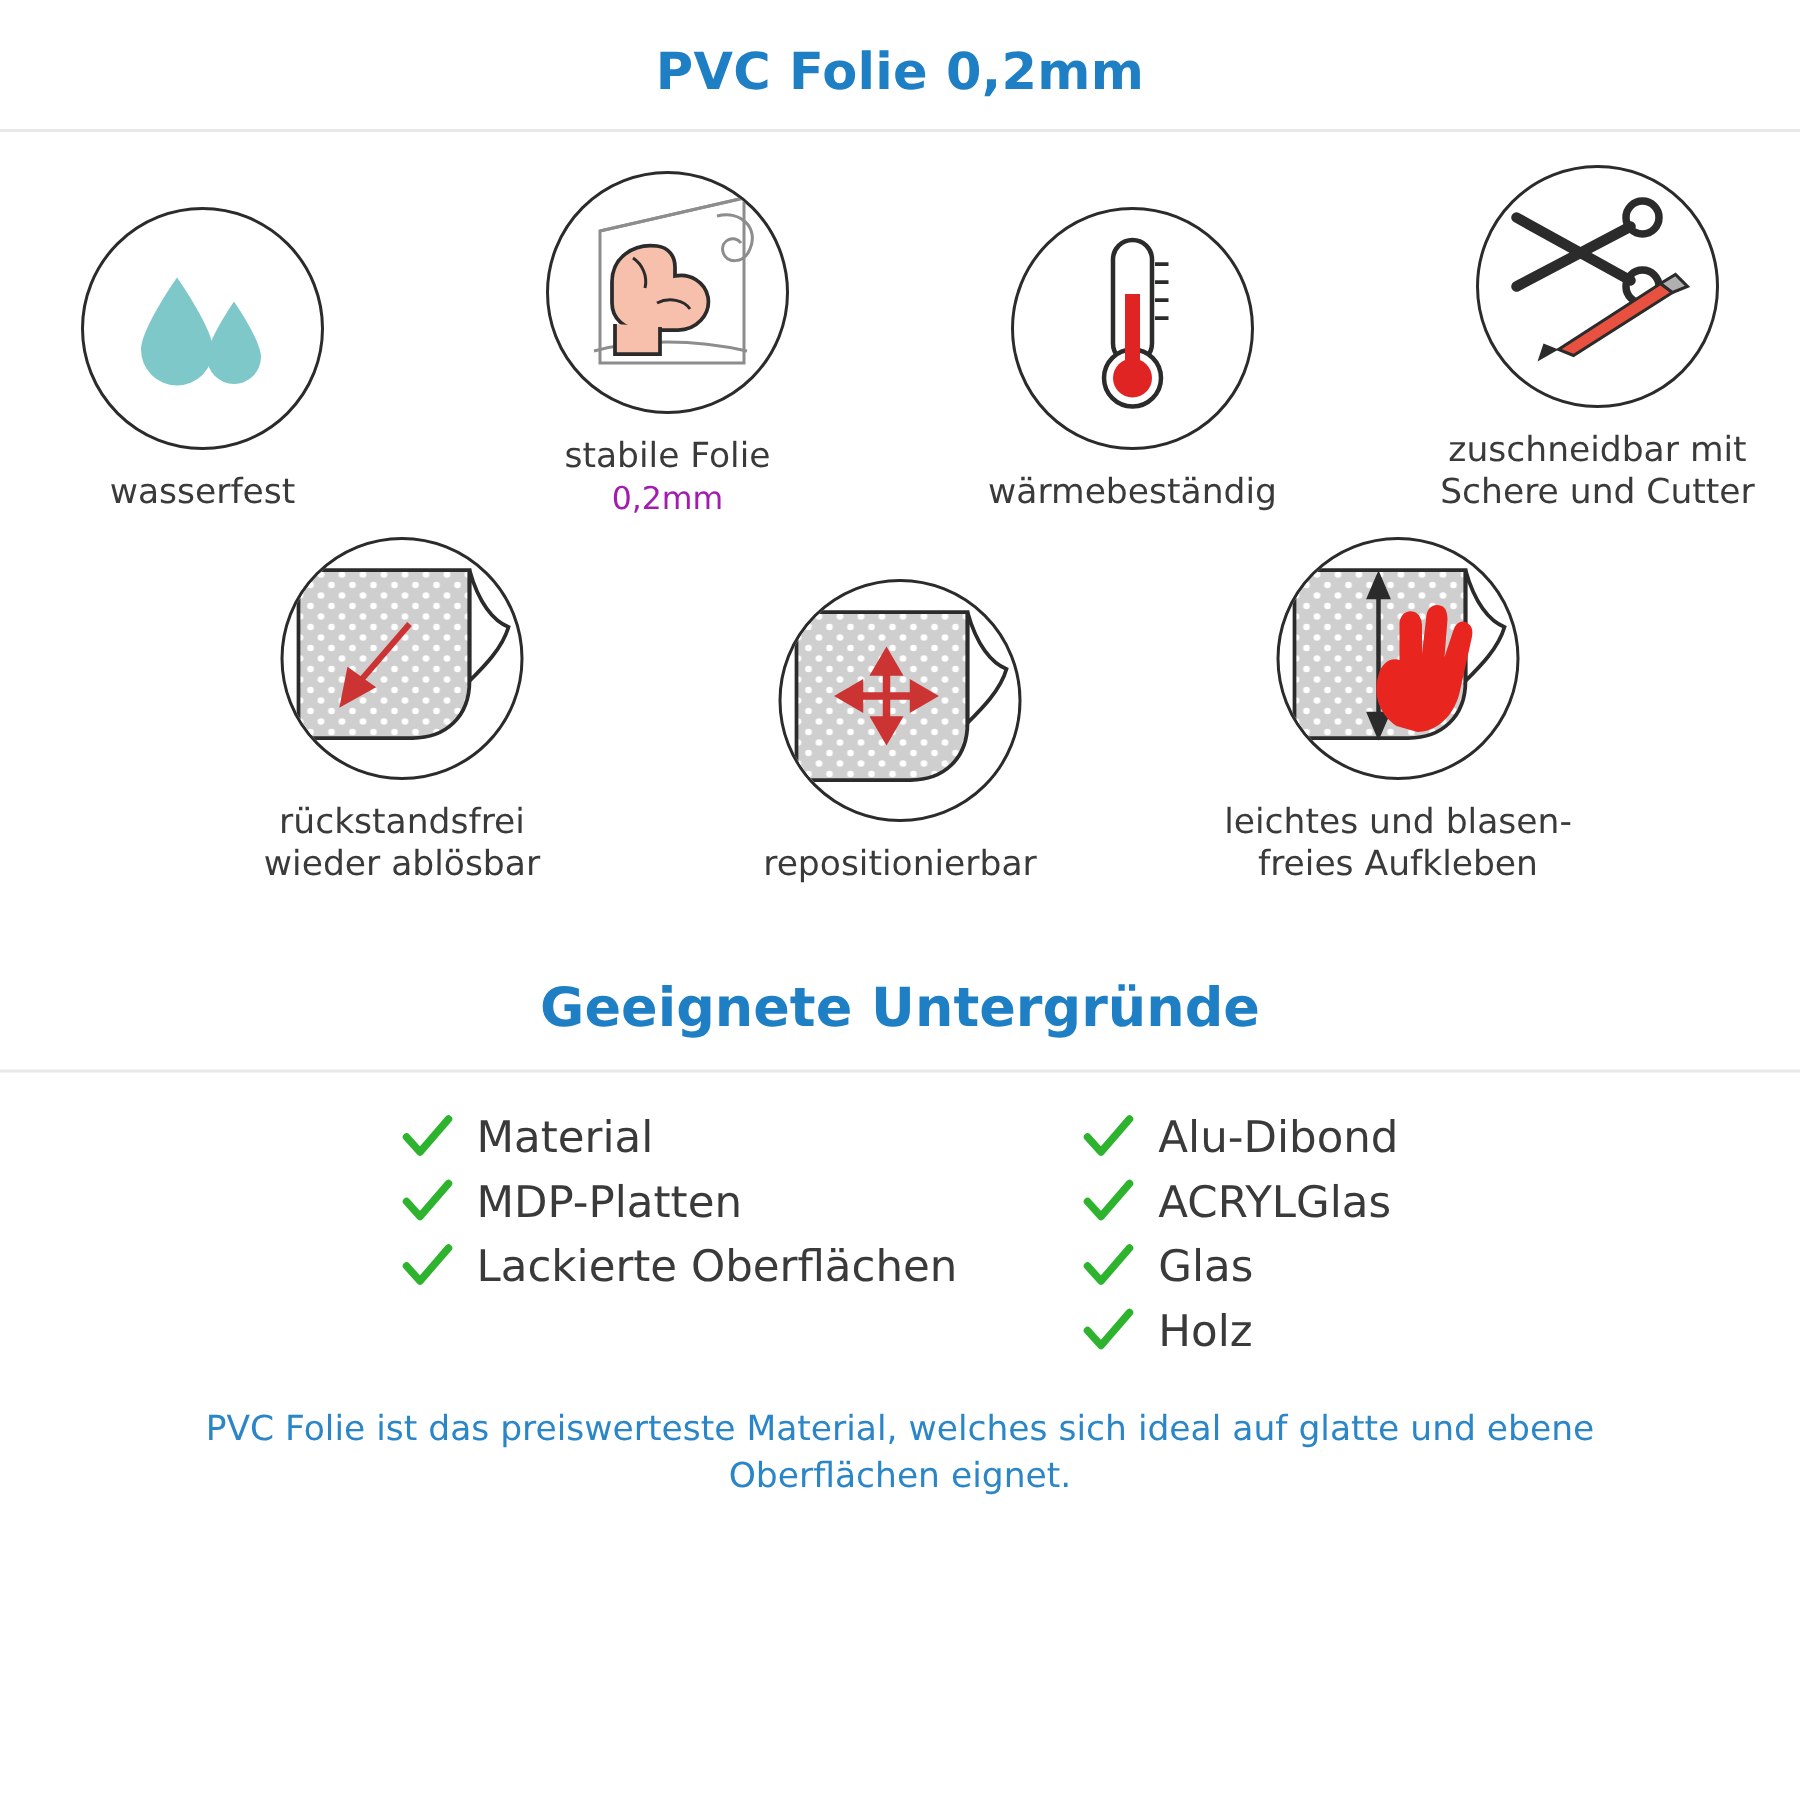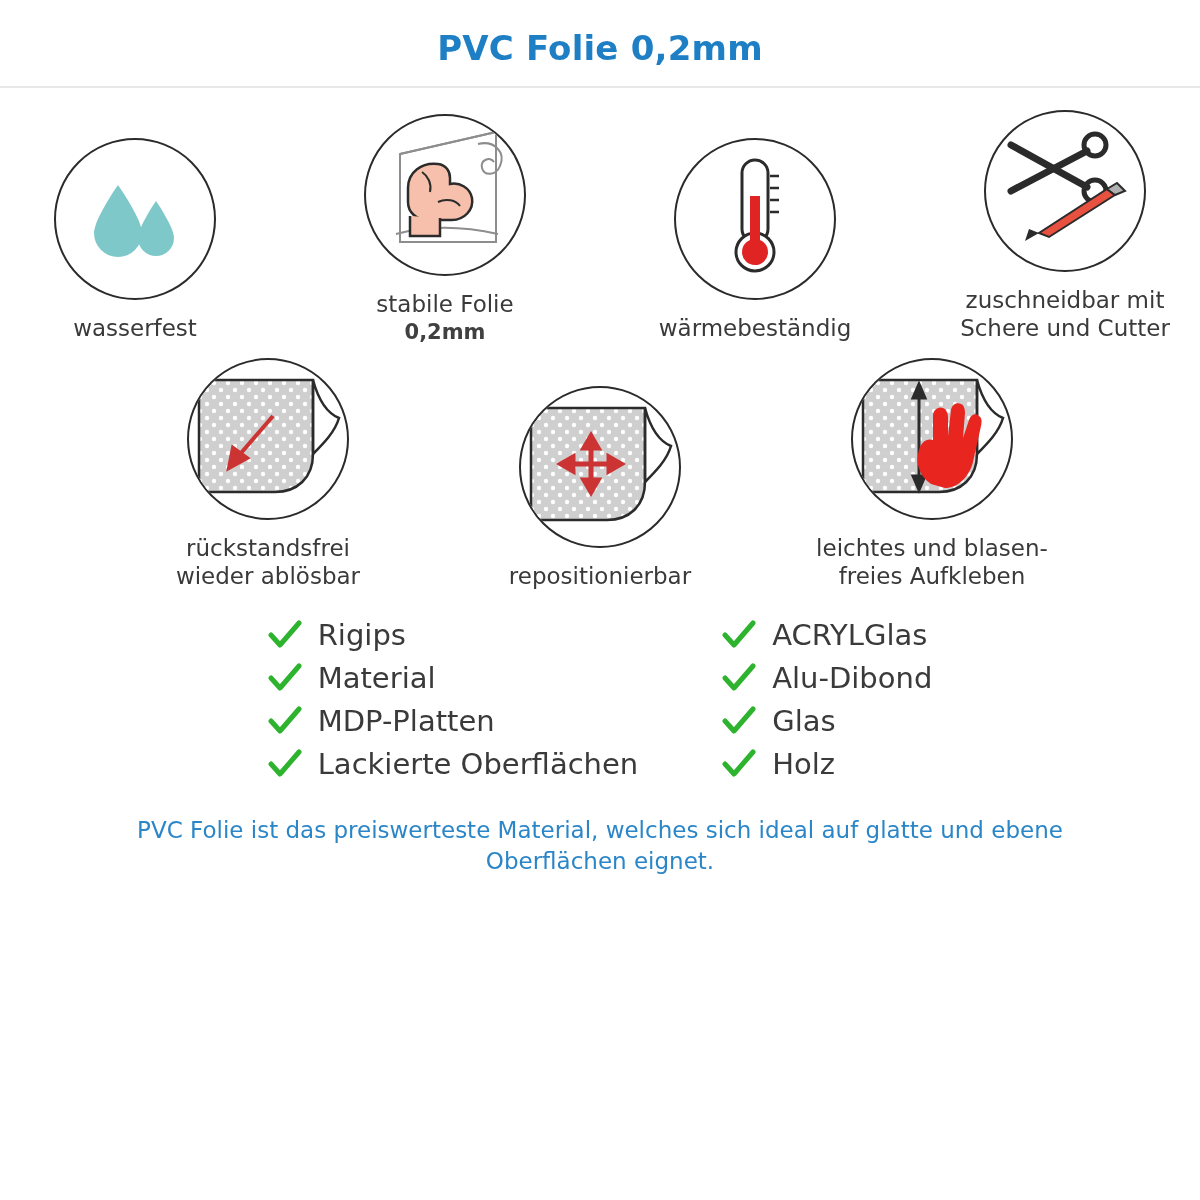--- a/index.html
+++ b/index.html
@@ -86,22 +86,21 @@
     margin-top: 14px;
     text-align: center;
     font-size: 23px;
     line-height: 1.22;
     color: #3a3a3a;
   }
   .feature-sub {
     margin-top: 2px;
     text-align: center;
     font-size: 21px;
-    color: #404040;
-    font-weight: bold;
+    color: #a21caf;
   }
 
   
   .surfaces {
     display: flex;
     justify-content: center;
     gap: 84px;
     padding-top: 26px;
   }
   .surface-col {
@@ -300,38 +299,33 @@
             </svg>
           </span>
         </div>
         <div class="feature-label">leichtes und blasen- freies Aufkleben</div>
         <div class="feature-sub"></div>
       </div>
 
     </div>
   </div>
 
+  <div class="subtitle-band" style="margin-top:42px;">
+    <h2>Geeignete Untergründe</h2>
+  </div>
 
   <div class="surfaces">
 
     <div class="surface-col">
       <div class="surface-item">
         <span class="check">
           <svg width="34" height="30" viewBox="0 0 34 30">
               <path d="M3 15 L12 25 L31 3" fill="none" stroke="#2db32d" stroke-width="5" stroke-linecap="round" stroke-linejoin="round"></path>
             </svg>
         </span>
-        <span class="surface-label">Rigips</span>
-      </div>
-      <div class="surface-item">
-        <span class="check">
-          <svg width="34" height="30" viewBox="0 0 34 30">
-              <path d="M3 15 L12 25 L31 3" fill="none" stroke="#2db32d" stroke-width="5" stroke-linecap="round" stroke-linejoin="round"></path>
-            </svg>
-        </span>
         <span class="surface-label">Material</span>
       </div>
       <div class="surface-item">
         <span class="check">
           <svg width="34" height="30" viewBox="0 0 34 30">
               <path d="M3 15 L12 25 L31 3" fill="none" stroke="#2db32d" stroke-width="5" stroke-linecap="round" stroke-linejoin="round"></path>
             </svg>
         </span>
         <span class="surface-label">MDP-Platten</span>
       </div>
@@ -345,36 +339,36 @@
       </div>
     </div>
 
     <div class="surface-col">
       <div class="surface-item">
         <span class="check">
           <svg width="34" height="30" viewBox="0 0 34 30">
               <path d="M3 15 L12 25 L31 3" fill="none" stroke="#2db32d" stroke-width="5" stroke-linecap="round" stroke-linejoin="round"></path>
             </svg>
         </span>
+        <span class="surface-label">Alu-Dibond</span>
+      </div>
+      <div class="surface-item">
+        <span class="check">
+          <svg width="34" height="30" viewBox="0 0 34 30">
+              <path d="M3 15 L12 25 L31 3" fill="none" stroke="#2db32d" stroke-width="5" stroke-linecap="round" stroke-linejoin="round"></path>
+            </svg>
+        </span>
         <span class="surface-label">ACRYLGlas</span>
       </div>
       <div class="surface-item">
         <span class="check">
           <svg width="34" height="30" viewBox="0 0 34 30">
               <path d="M3 15 L12 25 L31 3" fill="none" stroke="#2db32d" stroke-width="5" stroke-linecap="round" stroke-linejoin="round"></path>
             </svg>
         </span>
-        <span class="surface-label">Alu-Dibond</span>
-      </div>
-      <div class="surface-item">
-        <span class="check">
-          <svg width="34" height="30" viewBox="0 0 34 30">
-              <path d="M3 15 L12 25 L31 3" fill="none" stroke="#2db32d" stroke-width="5" stroke-linecap="round" stroke-linejoin="round"></path>
-            </svg>
-        </span>
         <span class="surface-label">Glas</span>
       </div>
       <div class="surface-item">
         <span class="check">
           <svg width="34" height="30" viewBox="0 0 34 30">
               <path d="M3 15 L12 25 L31 3" fill="none" stroke="#2db32d" stroke-width="5" stroke-linecap="round" stroke-linejoin="round"></path>
             </svg>
         </span>
         <span class="surface-label">Holz</span>
       </div>

